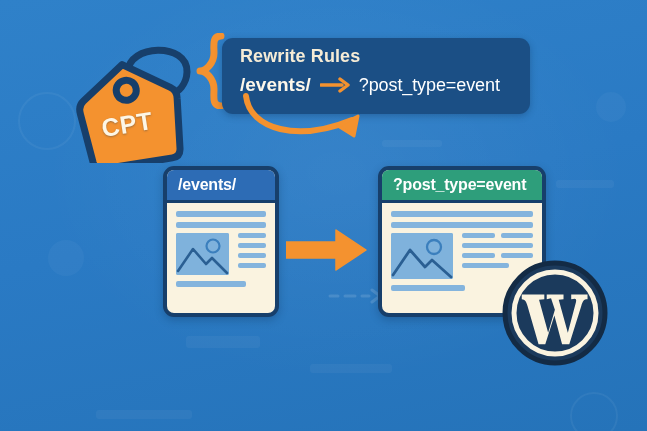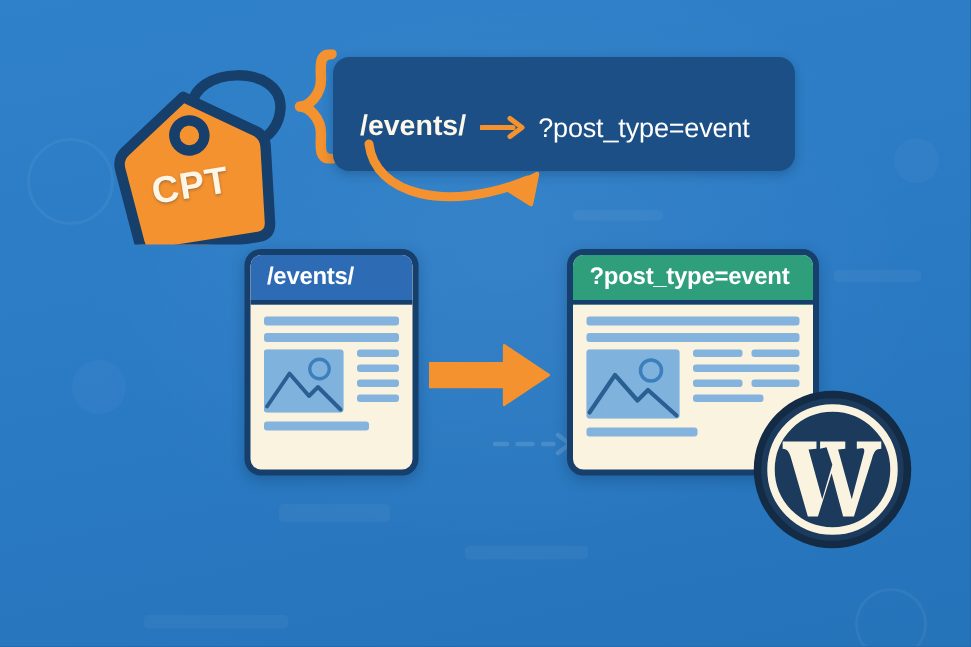--- a/index.html
+++ b/index.html
@@ -265,20 +265,21 @@
       </g>
     </svg>
     <div class="cpt-text">CPT</div>
   </div>
 
   <svg id="brace" width="30" height="76" viewBox="0 0 30 76">
     <path d="M25 3 C16 3 18 12 18 20 C18 30 10 38 4 38 C10 38 18 46 18 56 C18 64 16 73 25 73" fill="none" stroke="#f4922f" stroke-width="7" stroke-linecap="round" stroke-linejoin="round"></path>
   </svg>
 
   <div id="rules-panel">
+    <div id="rules-title">Rewrite Rules</div>
     <div id="rules-row">
       <span id="rule-from">/events/</span>
       <span id="rule-arrow">
         <svg width="30" height="16" viewBox="0 0 30 16">
           <line x1="1" y1="8" x2="22" y2="8" stroke="#f4922f" stroke-width="3.4" stroke-linecap="round"></line>
           <path d="M20 2 L28 8 L20 14" fill="none" stroke="#f4922f" stroke-width="3.4" stroke-linecap="round" stroke-linejoin="round"></path>
         </svg>
       </span>
       <span id="rule-to">?post_type=event</span>
     </div>

